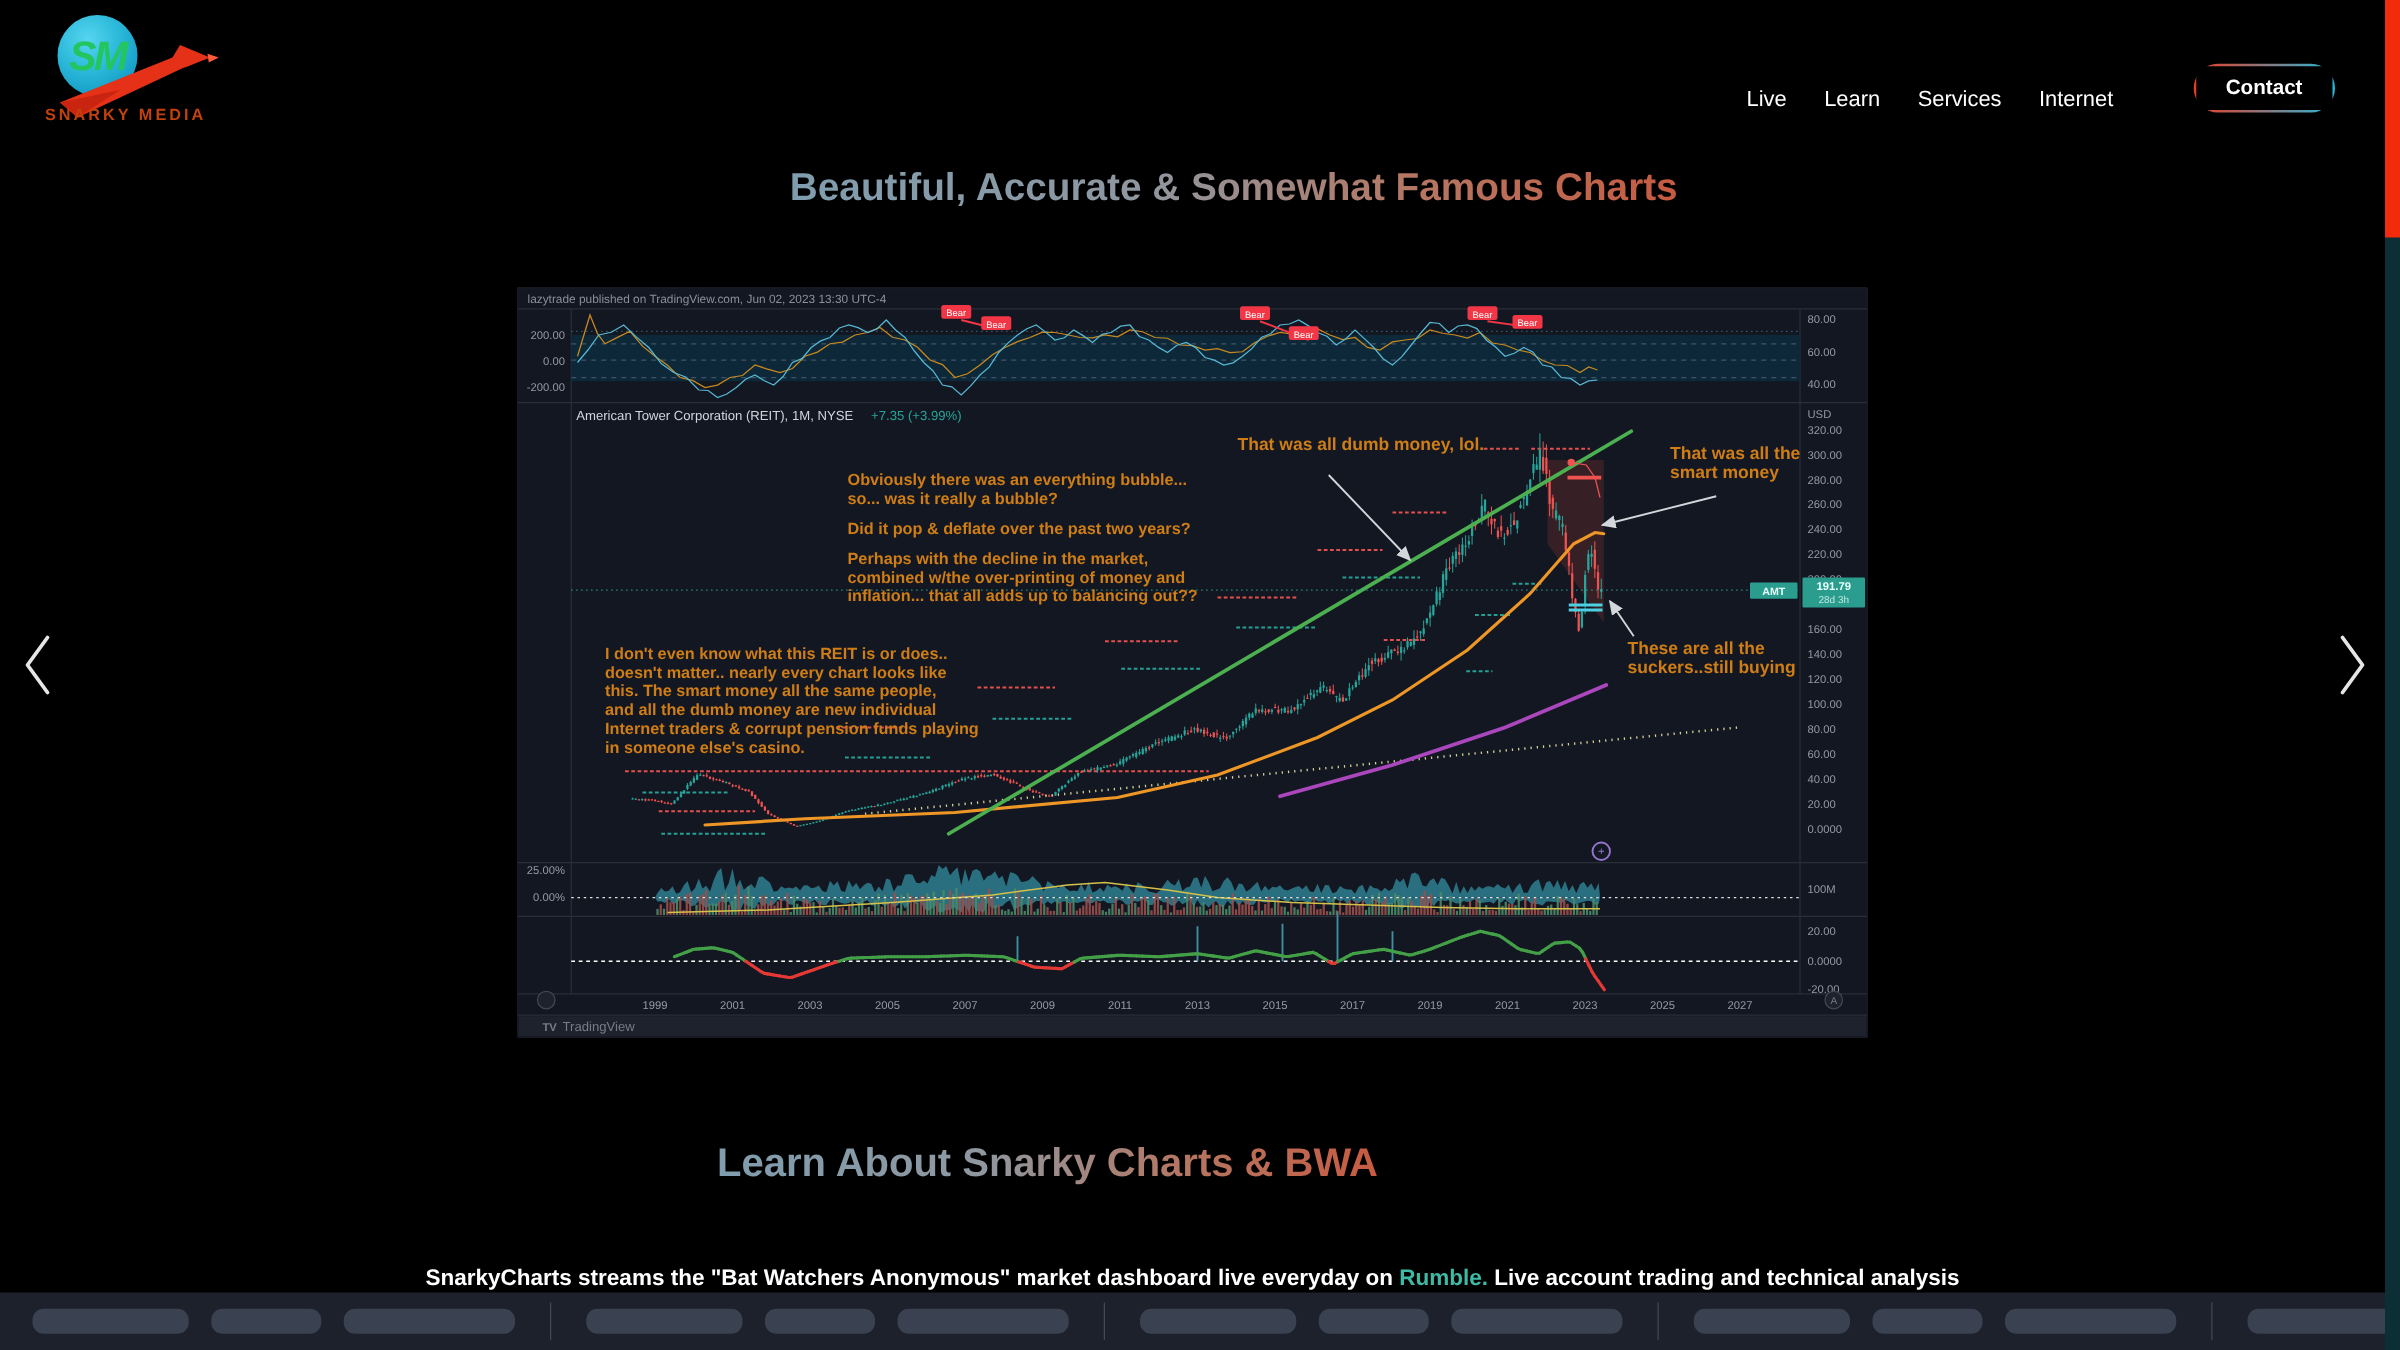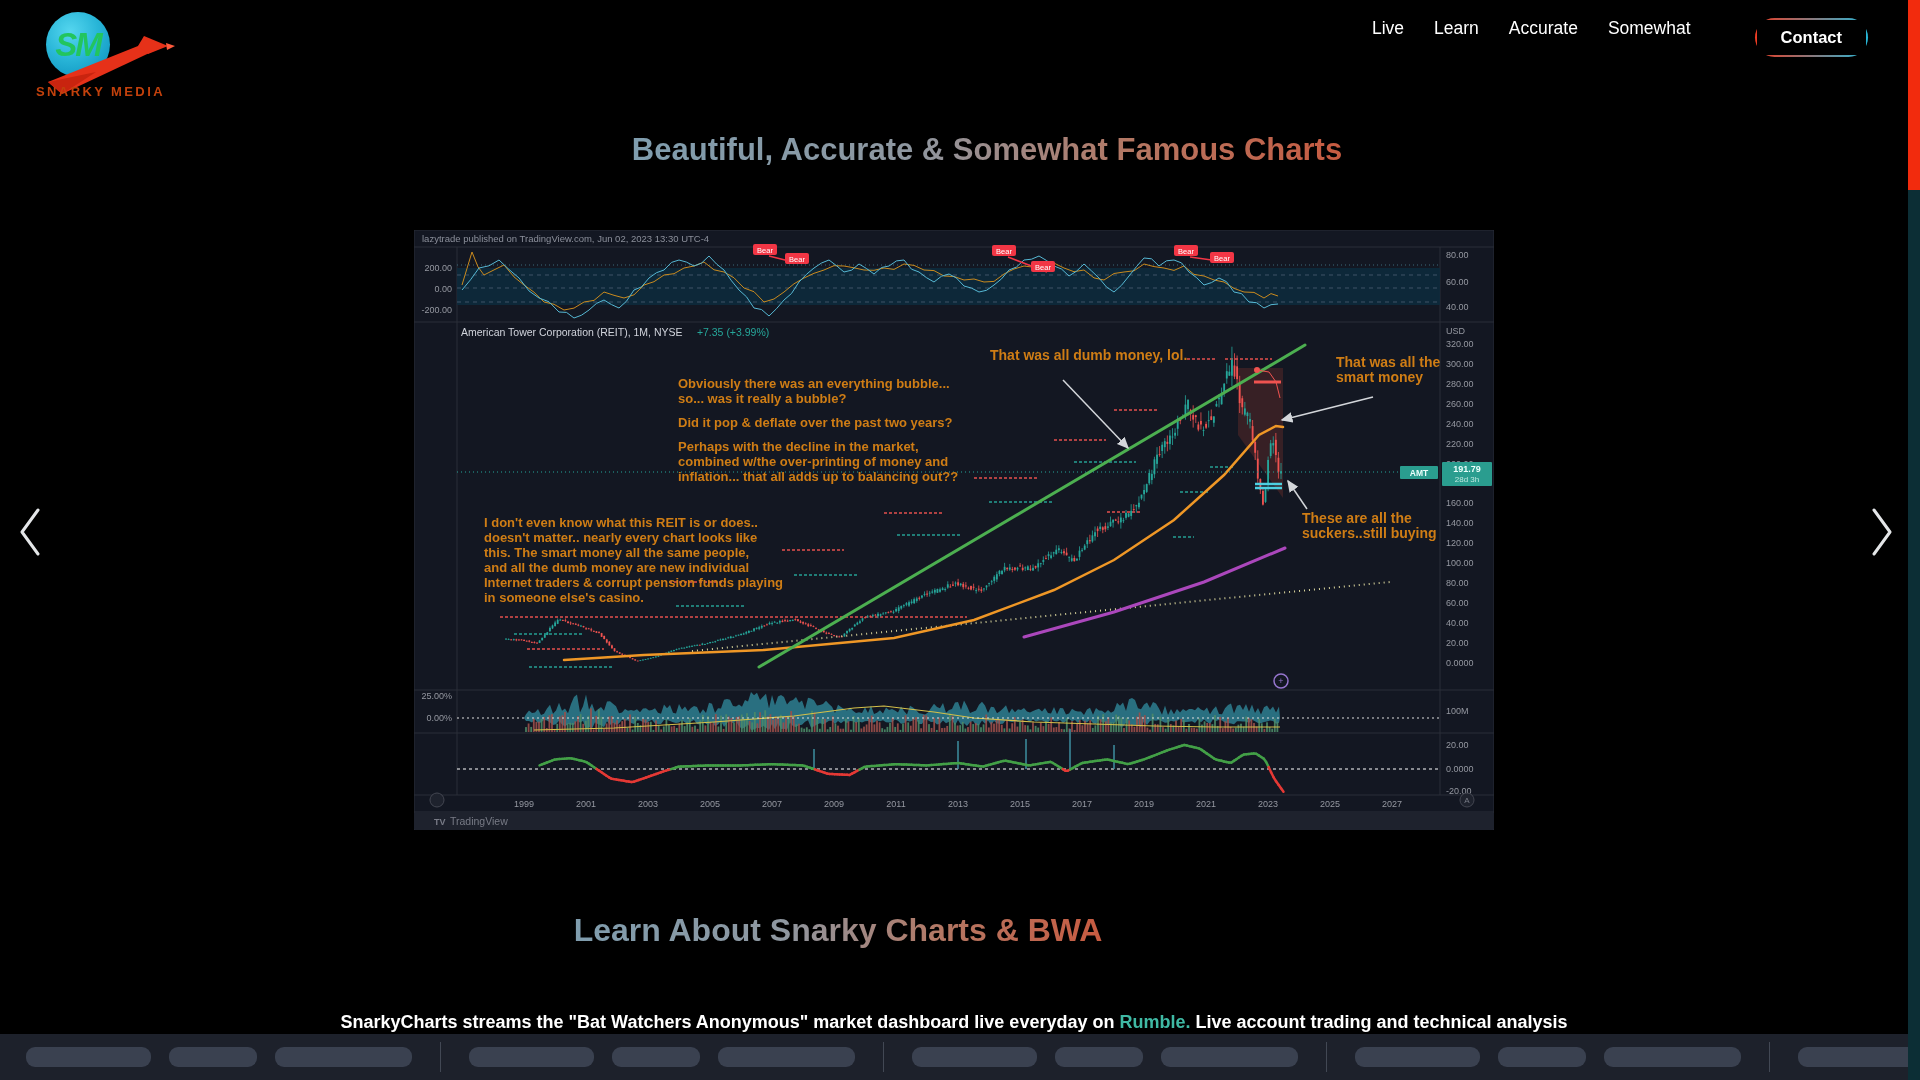--- a/index.html
+++ b/index.html
@@ -5,21 +5,21 @@
   html,body{margin:0;padding:0;background:#000;}
   body{width:1920px;height:1080px;overflow:hidden;position:relative;font-family:"Liberation Sans",sans-serif;}
   .abs{position:absolute;}
   
   #logo{left:36px;top:10px;width:130px;height:88px;cursor:pointer;}
   .logo-circle{position:absolute;left:10px;top:2px;width:64px;height:65px;border-radius:50%;
     background:radial-gradient(circle at 38% 30%,#55d6ef 0%,#29b6d8 45%,#139ac4 80%,#0e87ad 100%);}
   .logo-sm{position:absolute;left:10px;top:2px;width:64px;height:65px;display:flex;align-items:center;justify-content:center;
     font-weight:800;font-style:italic;font-size:33px;color:#22c55e;letter-spacing:-2px;}
   .brand-name{position:absolute;left:0px;top:74px;color:#c2410c;font-size:13px;font-weight:700;letter-spacing:2.4px;white-space:nowrap;}
-  #nav{right:52px;top:18px;height:72px;display:flex;align-items:flex-start;gap:30px;}
+  #nav{right:52px;top:18px;height:72px;display:flex;align-items:flex-end;gap:30px;}
   #nav a{color:#fff;text-decoration:none;font-size:17.5px;}
   .contact-wrap{margin-left:34px;padding:2px;border-radius:22px;background:linear-gradient(90deg,#ef3b22,#26b7d8);cursor:pointer;}
   .contact-inner{background:#000;border-radius:4px;padding:8px 24px;font-weight:700;font-size:16.5px;color:#fff;white-space:nowrap;}
   
   .grad-text{background:linear-gradient(90deg,#7f9dae 0%,#8f97a0 40%,#b47763 70%,#c75b41 100%);
     -webkit-background-clip:text;background-clip:text;-webkit-text-fill-color:transparent;color:transparent;display:inline-block;}
   #hero-title{left:0;top:132px;width:1908px;text-align:center;font-size:31px;font-weight:700;padding-left:33px;}
   #learn-title{left:0;top:912px;width:1676px;text-align:center;font-size:32px;font-weight:700;}
   
   #chart-frame{left:414px;top:230px;width:1080px;height:444px;}
@@ -47,22 +47,22 @@
     <polygon points="108,26 132,36 112,44 102,36" fill="#e63119"></polygon>
     <polygon points="130,33 139,36 131,40" fill="#ff5a3c"></polygon>
   </svg>
   <div class="logo-sm">SM</div>
   <div class="brand-name">SNARKY MEDIA</div>
 </div>
 
 <nav class="abs" id="nav">
   <a href="#">Live</a>
   <a href="#">Learn</a>
-  <a href="#">Accurate</a>
-  <a href="#">Somewhat</a>
+  <a href="#">Services</a>
+  <a href="#">Internet</a>
   <div class="contact-wrap">
     <div class="contact-inner">Contact</div>
   </div>
 </nav>
 
 <div class="abs" id="hero-title">
   <span class="grad-text">Beautiful, Accurate &amp; Somewhat Famous Charts</span>
 </div>
 
 <div class="abs car-arrow" style="left:14px;">

